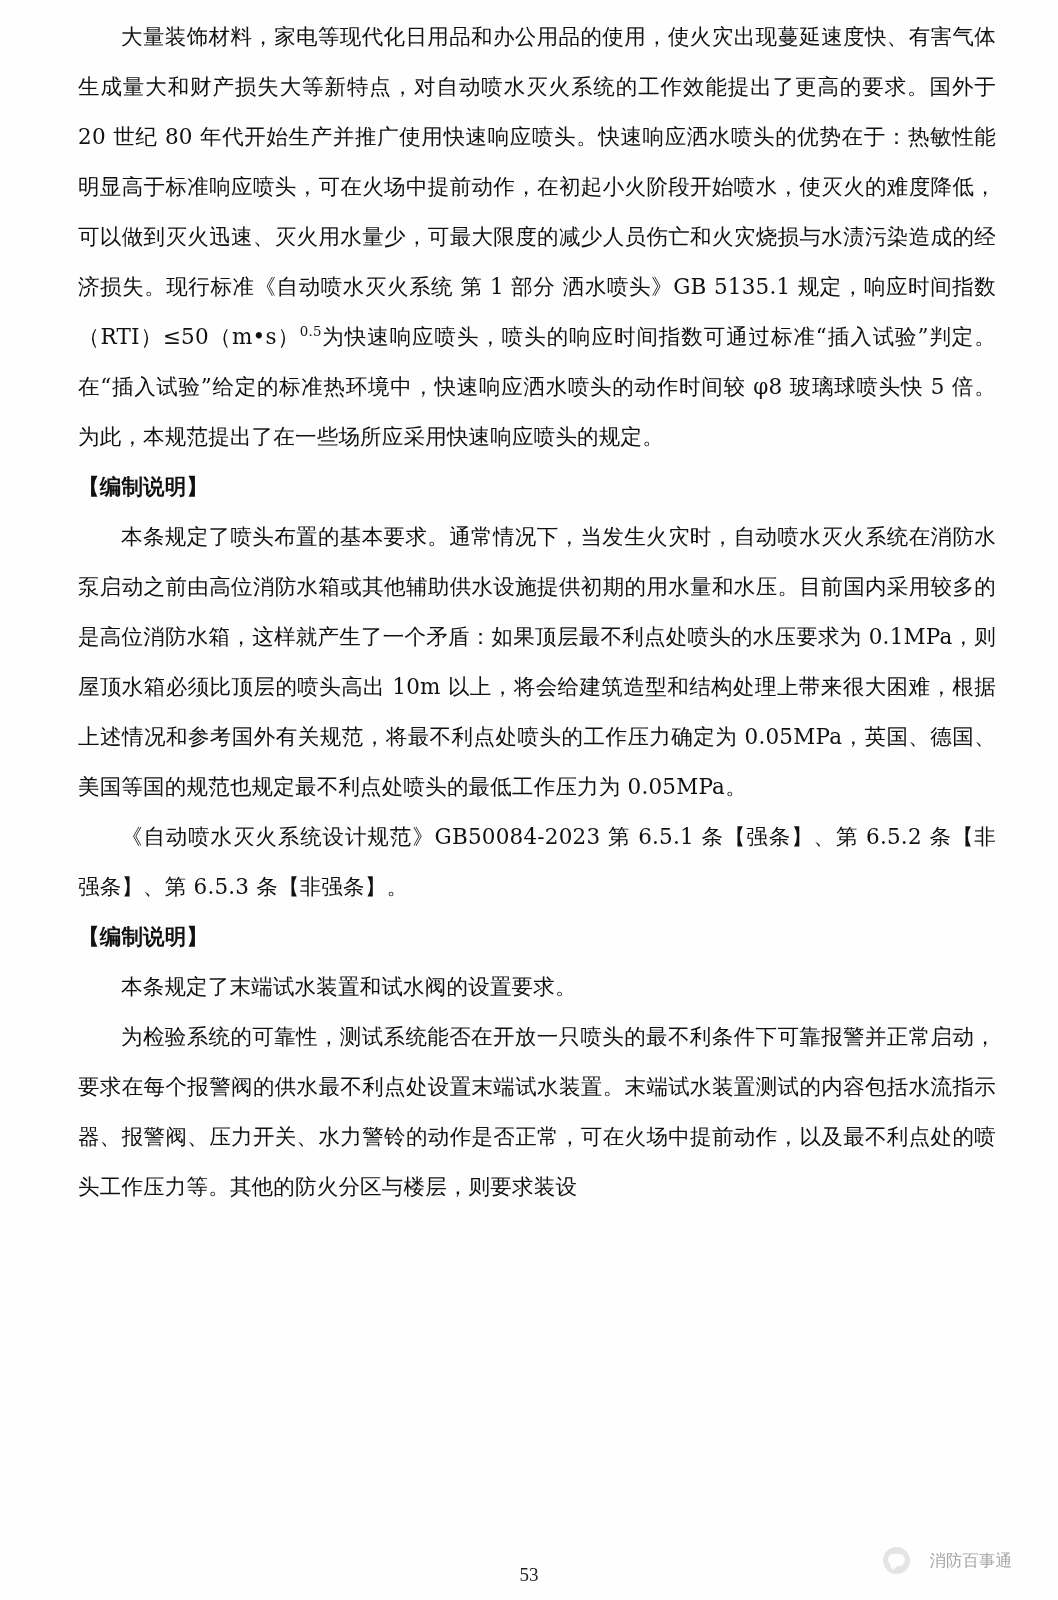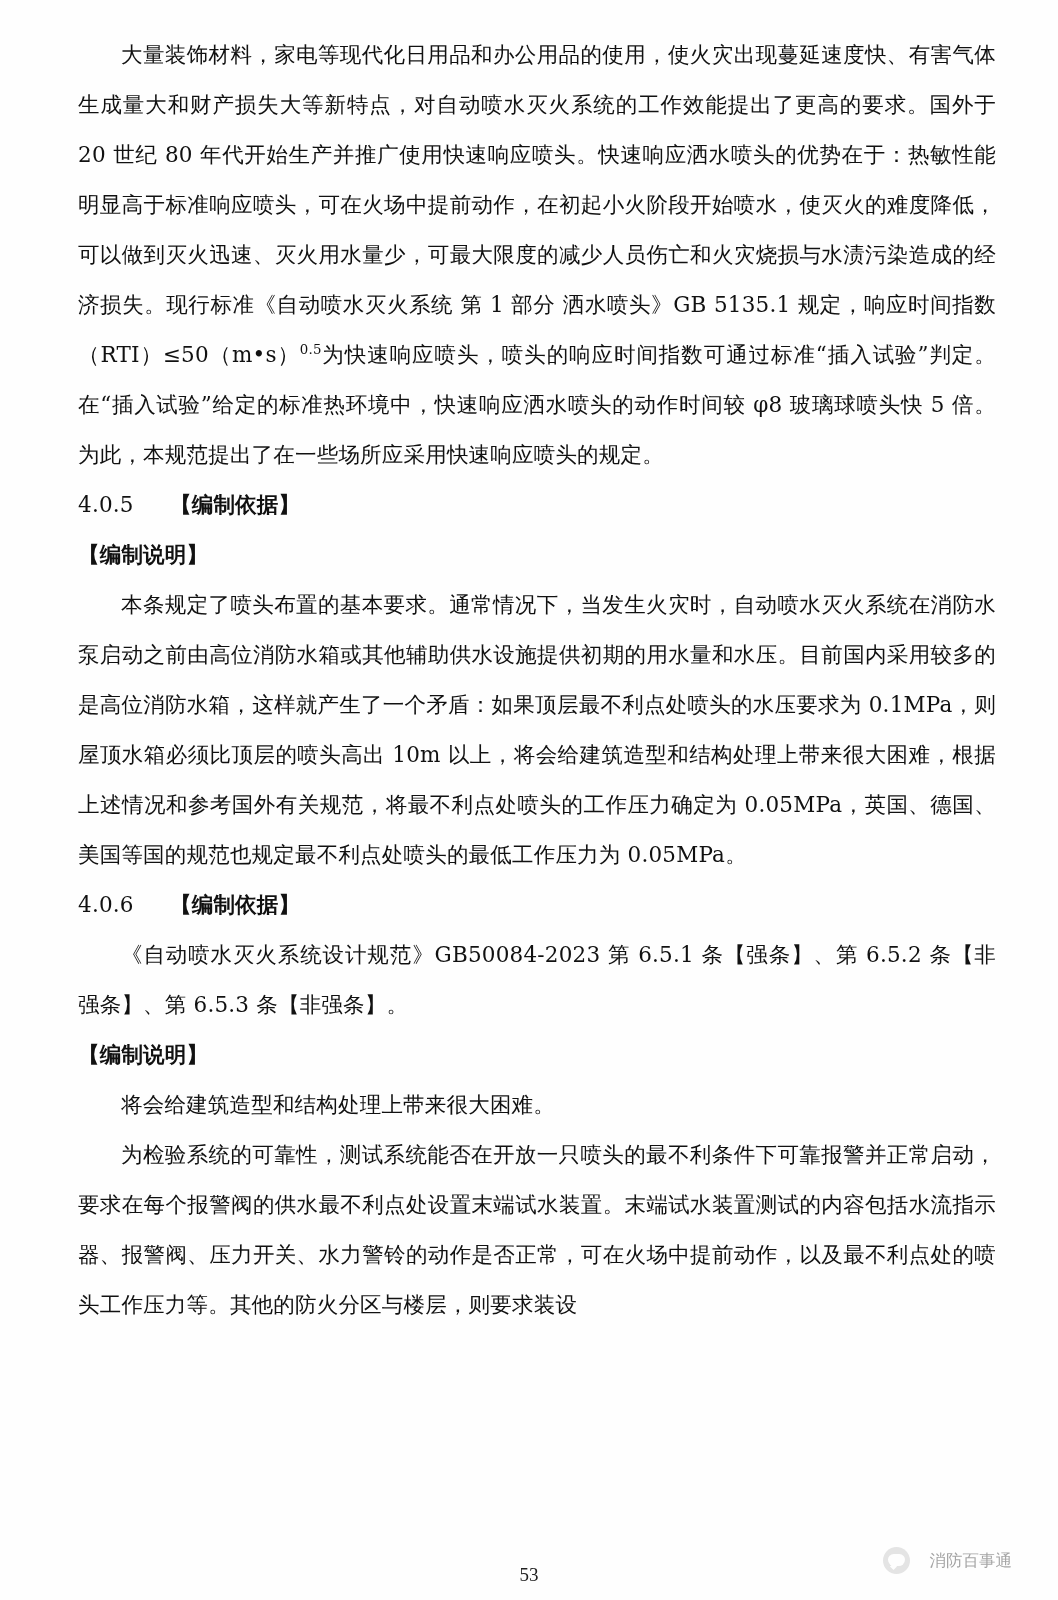--- a/index.html
+++ b/index.html
@@ -11,21 +11,21 @@
     width: 1058px;
     min-height: 1600px;
     font-family: "DejaVu Serif", "Liberation Serif", serif;
     color: #111111;
     position: relative;
   }
   .page {
     width: 1058px;
     min-height: 1600px;
     box-sizing: border-box;
-    padding: 30px 62px 10px 78px;
+    padding: 12px 62px 10px 78px;
     position: relative;
     background: #fefefe;
   }
   .para {
     font-size: 21.5px;
     line-height: 50px;
     text-align: justify;
     text-justify: inter-ideograph;
     margin: 0;
     letter-spacing: 0.2px;
@@ -106,34 +106,32 @@
     white-space: nowrap;
   }
 </style>
 </head>
 <body>
 
 <div class="page">
 
   <p class="para indent"><span>大量装饰材料，家电等现代化日用品和办公用品的使用，使火灾出现蔓延速度快、有害气体生成量大和财产损失大等新特点，对自动喷水灭火系统的工作效能提出了更高的要求。国外于 20 世纪 80 年代开始生产并推广使用快速响应喷头。快速响应洒水喷头的优势在于：热敏性能明显高于标准响应喷头，可在火场中提前动作，在初起小火阶段开始喷水，使灭火的难度降低，可以做到灭火迅速、灭火用水量少，可最大限度的减少人员伤亡和火灾烧损与水渍污染造成的经济损失。现行标准《自动喷水灭火系统 第 1 部分 洒水喷头》GB 5135.1 规定，响应时间指数（RTI）≤50（m•s）</span><sup>0.5</sup><span>为快速响应喷头，喷头的响应时间指数可通过标准“插入试验”判定。在“插入试验”给定的标准热环境中，快速响应洒水喷头的动作时间较 φ8 玻璃球喷头快 5 倍。为此，本规范提出了在一些场所应采用快速响应喷头的规定。</span></p>
 
-  <p class="heading"><span class="num">4.0.5</span><span class="bold-brackets">【编制依据】</span></p>
 
 
   <p class="heading"><span class="bold-brackets">【编制说明】</span></p>
 
   <p class="para indent"><span>本条规定了喷头布置的基本要求。通常情况下，当发生火灾时，自动喷水灭火系统在消防水泵启动之前由高位消防水箱或其他辅助供水设施提供初期的用水量和水压。目前国内采用较多的是高位消防水箱，这样就产生了一个矛盾：如果顶层最不利点处喷头的水压要求为 0.1MPa，则屋顶水箱必须比顶层的喷头高出 10m 以上，将会给建筑造型和结构处理上带来很大困难，根据上述情况和参考国外有关规范，将最不利点处喷头的工作压力确定为 0.05MPa，英国、德国、美国等国的规范也规定最不利点处喷头的最低工作压力为 0.05MPa。</span></p>
 
-  <p class="heading"><span class="num">4.0.6</span><span class="bold-brackets">【编制依据】</span></p>
 
   <p class="para indent"><span>《自动喷水灭火系统设计规范》GB50084-2023 第 6.5.1 条【强条】、第 6.5.2 条【非强条】、第 6.5.3 条【非强条】。</span></p>
 
   <p class="heading"><span class="bold-brackets">【编制说明】</span></p>
 
-  <p class="para indent"><span>将会给建筑造型和结构处理上带来很大困难。</span></p>
+  <p class="para indent"><span>本条规定了末端试水装置和试水阀的设置要求。</span></p>
 
   <p class="para indent"><span>为检验系统的可靠性，测试系统能否在开放一只喷头的最不利条件下可靠报警并正常启动，要求在每个报警阀的供水最不利点处设置末端试水装置。末端试水装置测试的内容包括水流指示器、报警阀、压力开关、水力警铃的动作是否正常，可在火场中提前动作，以及最不利点处的喷头工作压力等。其他的防火分区与楼层，则要求装设</span></p>
 
   <div class="page-number">53</div>
 
   <div class="watermark">
     <span class="wm-logo"></span>
     <span class="wm-text">消防百事通</span>
   </div>
 

